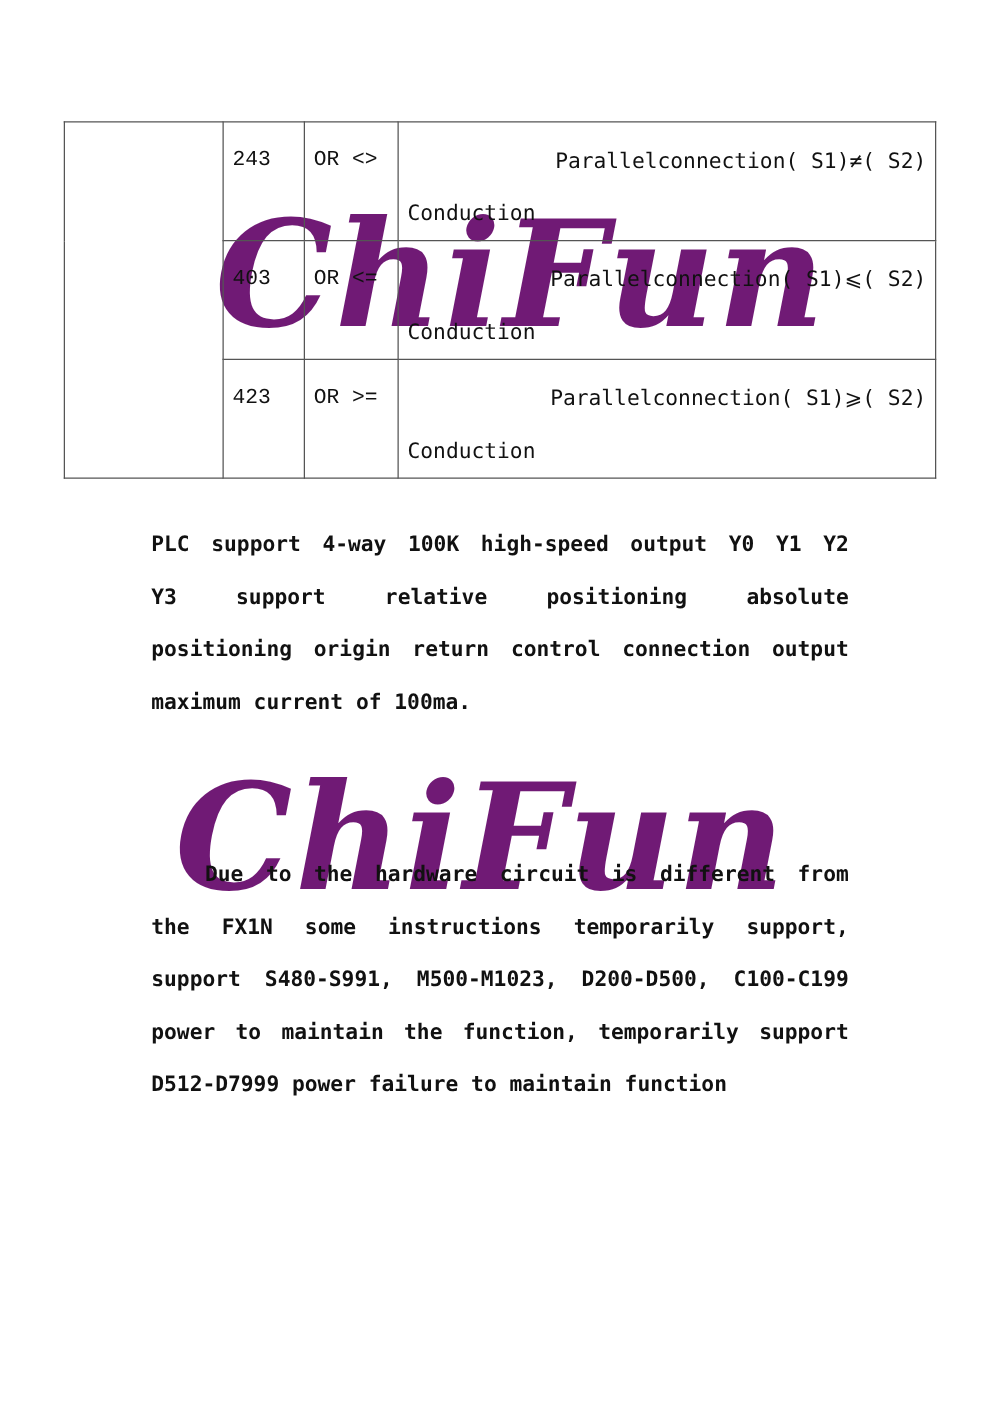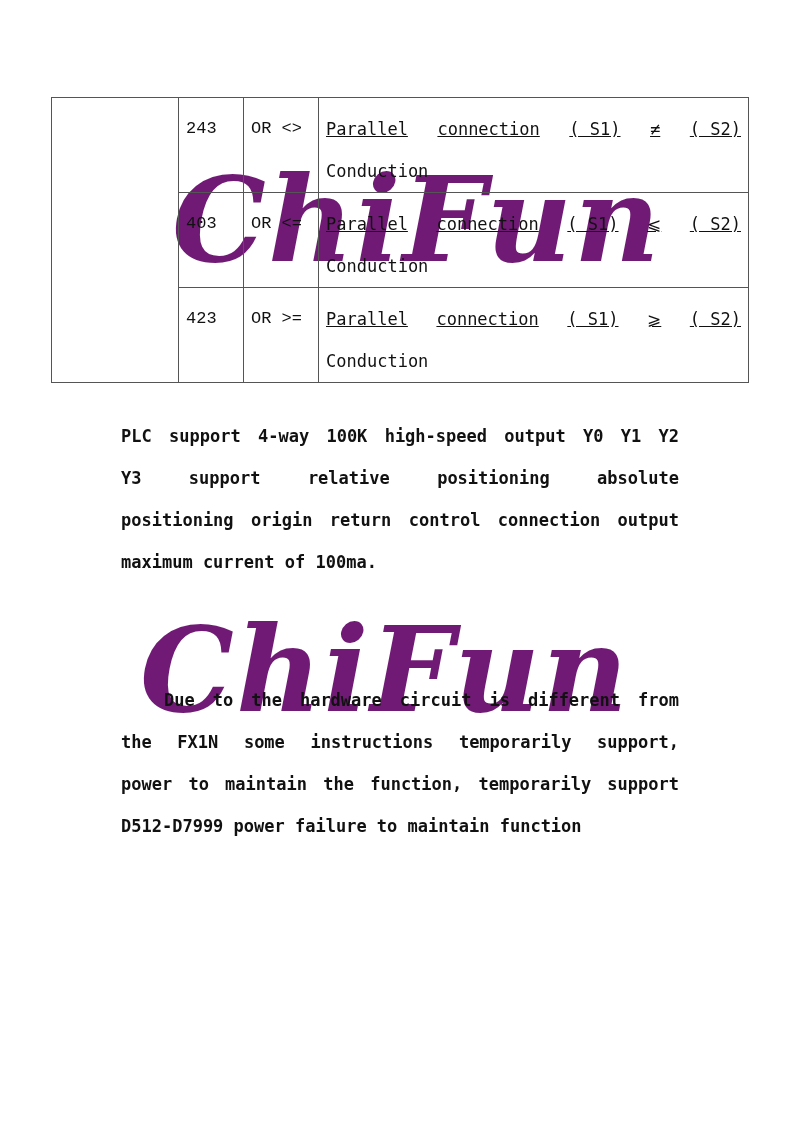--- a/index.html
+++ b/index.html
@@ -13,21 +13,21 @@
   table.cmp { position:absolute; left:51px; top:97px; border-collapse:collapse; z-index:1;
               font-size:17px; }
   table.cmp td { border:1px solid #555; vertical-align:top; padding:0; }
   .c0 { width:126px; }
   .c1 { width:64px; }
   .c2 { width:74px; }
   .c3 { width:429px; }
   .row { height:84px; }
   .cellpad { padding:10px 7px 0 7px; line-height:42px;font-family:Liberation Mono, monospace; }
   .desc { padding:10px 7px 0 7px; line-height:42px; }
-  .desc .l1 { display:flex; justify-content:space-between; white-space:pre;text-decoration:underline; }
+  .desc .l1 { display:flex; justify-content:flex-end; white-space:pre; }
   .para { position:absolute; left:121px; width:558px; z-index:1; font-size:17px;
           line-height:42px; text-align:justify;font-weight:bold; }
   .p1 { top:415px; }
   .p2 { top:679px; text-indent:43px; }
   .line { display:block; text-align:justify; text-align-last:justify; white-space:normal; }
   .line.last { text-align-last:left; }
 </style>
 </head>
 <body>
 
@@ -103,15 +103,16 @@
 <div class="para p1">
   <span class="line">PLC support 4-way 100K high-speed output Y0 Y1 Y2</span>
   <span class="line">Y3 support relative positioning absolute</span>
   <span class="line">positioning origin return control connection output</span>
   <span class="line last">maximum current of 100ma.</span>
 </div>
 
 <div class="para p2">
   <span class="line">Due to the hardware circuit is different from</span>
   <span class="line" style="text-indent:0">the FX1N some instructions temporarily support,</span>
+  <span class="line" style="text-indent:0">support S480-S991, M500-M1023, D200-D500, C100-C199</span>
   <span class="line" style="text-indent:0">power to maintain the function, temporarily support</span>
   <span class="line last" style="text-indent:0">D512-D7999 power failure to maintain function</span>
 </div>
 
 </body></html>

